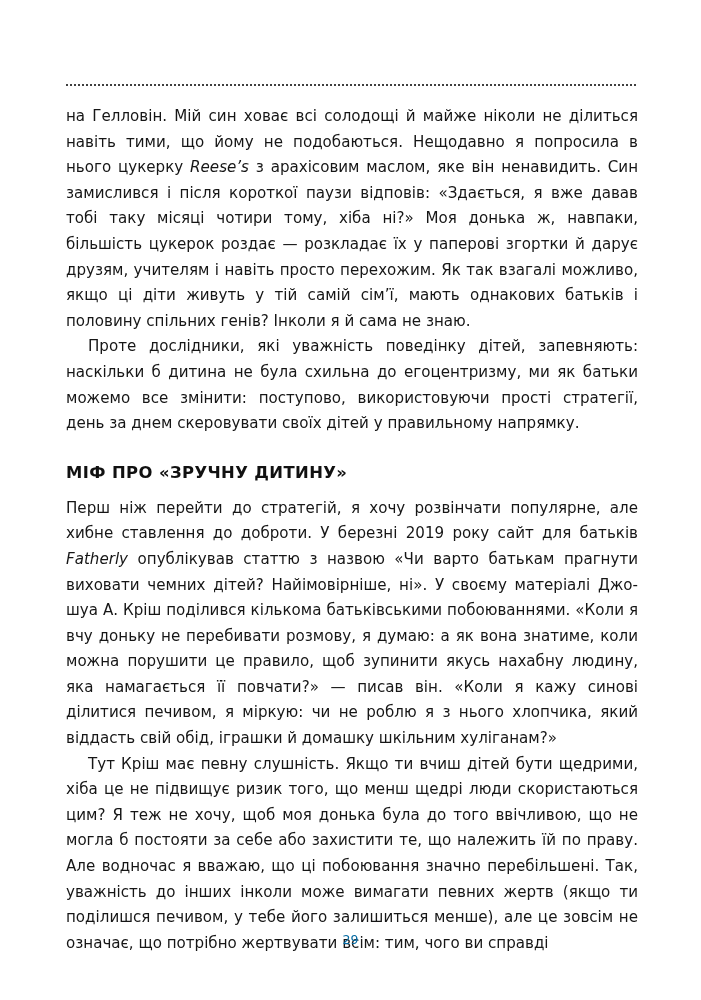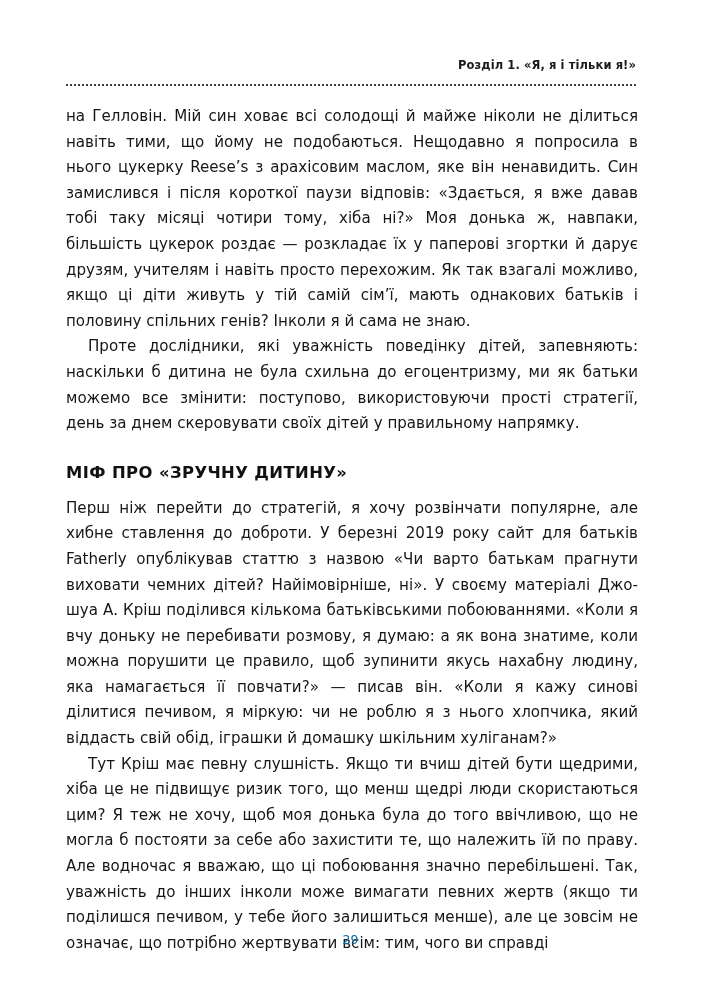--- a/index.html
+++ b/index.html
@@ -67,38 +67,38 @@
   }
   .section-title {
     margin: 26px 0 14px 0;
     text-align: left;
     font-size: 16.4px;
     font-weight: bold;
     letter-spacing: 0.4px;
     color: #111111;
   }
   .ital {
+    font-style: italic;
   }
   .page-number {
     position: absolute;
     left: 0;
     top: 932px;
     width: 701px;
     text-align: center;
     font-size: 12.5px;
     font-weight: normal;
     color: #0369a1;
   }
 </style>
 </head>
 <body>
 
 <div class="page">
 
-  <div class="header">Розділ 1. «Я, я і тільки я!»</div>
   <div class="rule"></div>
 
   <div class="content">
     <div id="top-paragraphs">
         <p><span>на Гелловін. Мій син ховає всі солодощі й майже ніколи не ділиться навіть тими, що йому не подобаються. Нещодавно я попросила в нього цукерку </span><span class="ital">Reese’s</span><span> з арахісовим маслом, яке він ненавидить. Син замислився і після короткої паузи відповів: «Здається, я вже давав тобі таку місяці чотири тому, хіба ні?» Моя донька ж, навпаки, більшість цукерок роздає — розкладає їх у паперові згортки й дарує друзям, учителям і навіть просто перехожим. Як так взагалі мож­ливо, якщо ці діти живуть у тій самій сім’ї, мають однакових батьків і половину спільних генів? Інколи я й сама не знаю.</span></p>
         <p class="indent"><span>Проте дослідники, які уважність поведінку дітей, запевняють: наскільки б дитина не була схильна до егоцентризму, ми як батьки можемо все змінити: поступово, використовуючи прості стратегії, день за днем скеровувати своїх дітей у правильному напрямку.</span></p>
       </div>
 
     <div class="section-title">МІФ ПРО «ЗРУЧНУ ДИТИНУ»</div>
 

